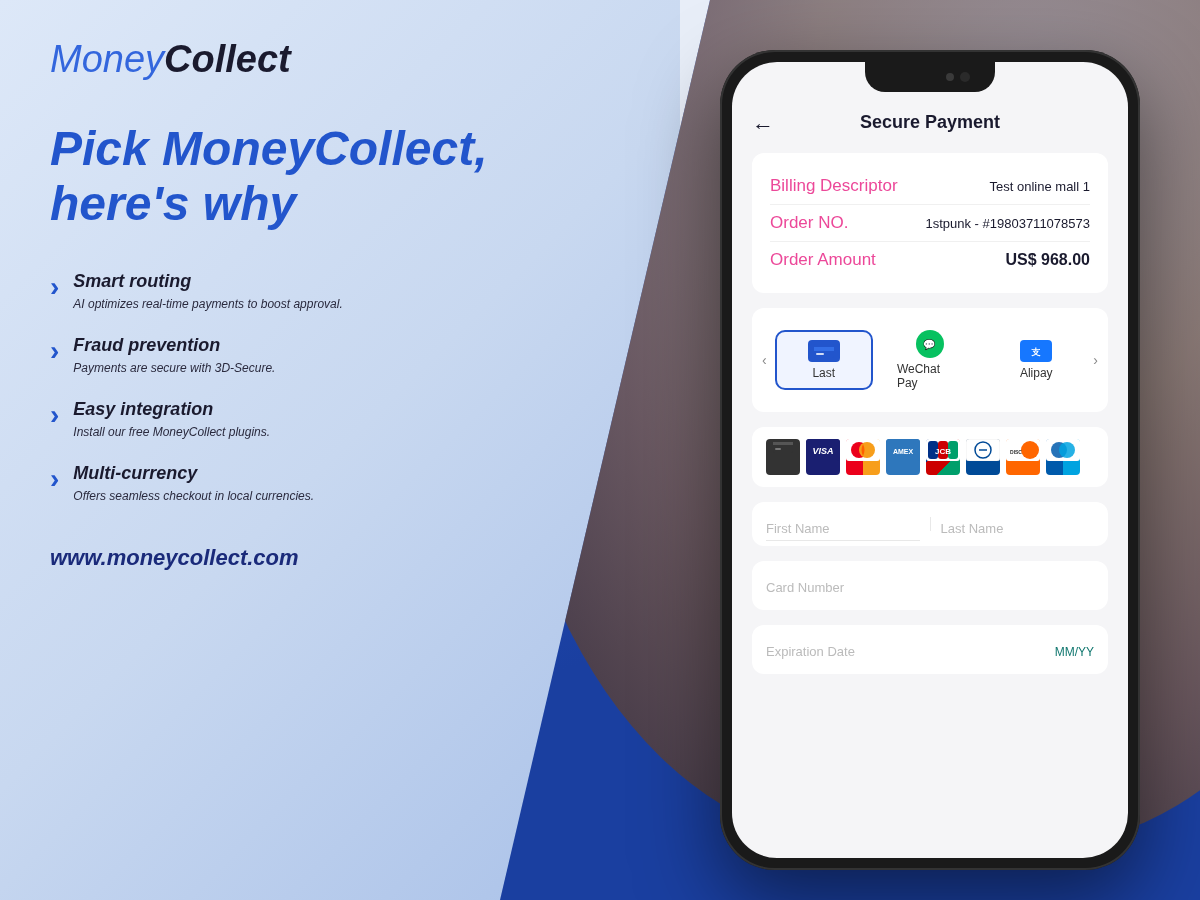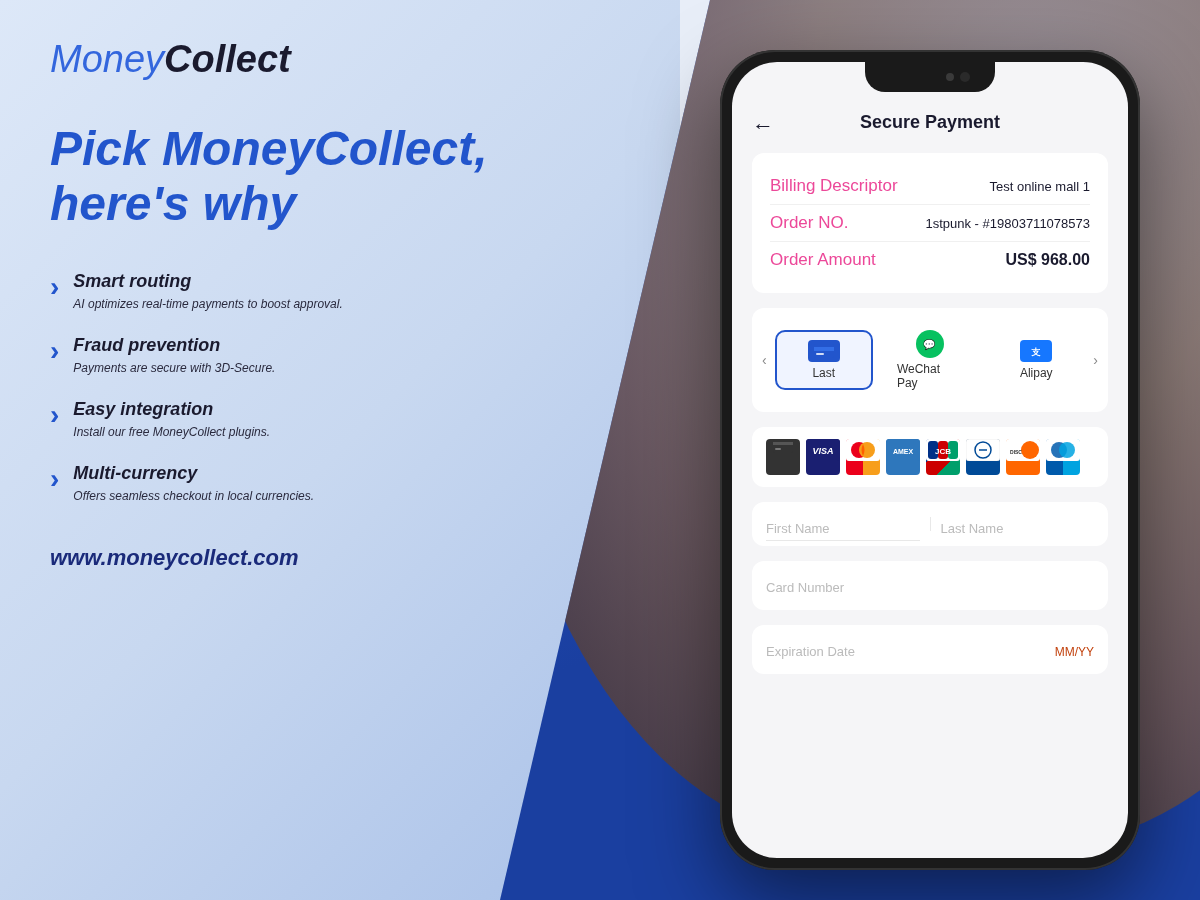--- a/index.html
+++ b/index.html
@@ -392,21 +392,21 @@
       padding: 5px 14px;
     }
     .expiry-field {
       display: flex;
       justify-content: space-between;
       align-items: center;
       padding: 14px 0 10px;
     }
     .field-mmyy {
       font-size: 12px;
-      color: #c2410c;
+      color: #0f766e;
     }
   </style>
 </head>
 <body>
 
 <div class="bg-left"></div>
 <div class="bg-diagonal"></div>
 <div class="person-photo">
   <div class="person-photo-inner"></div>
 </div>

